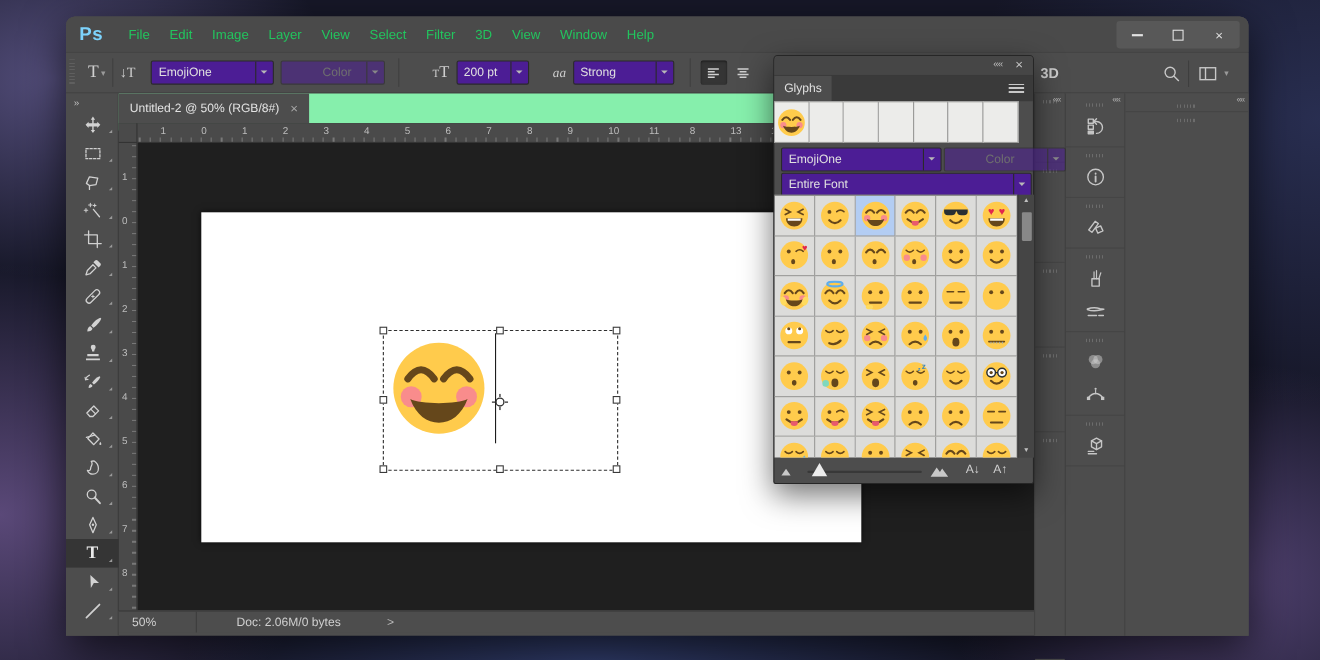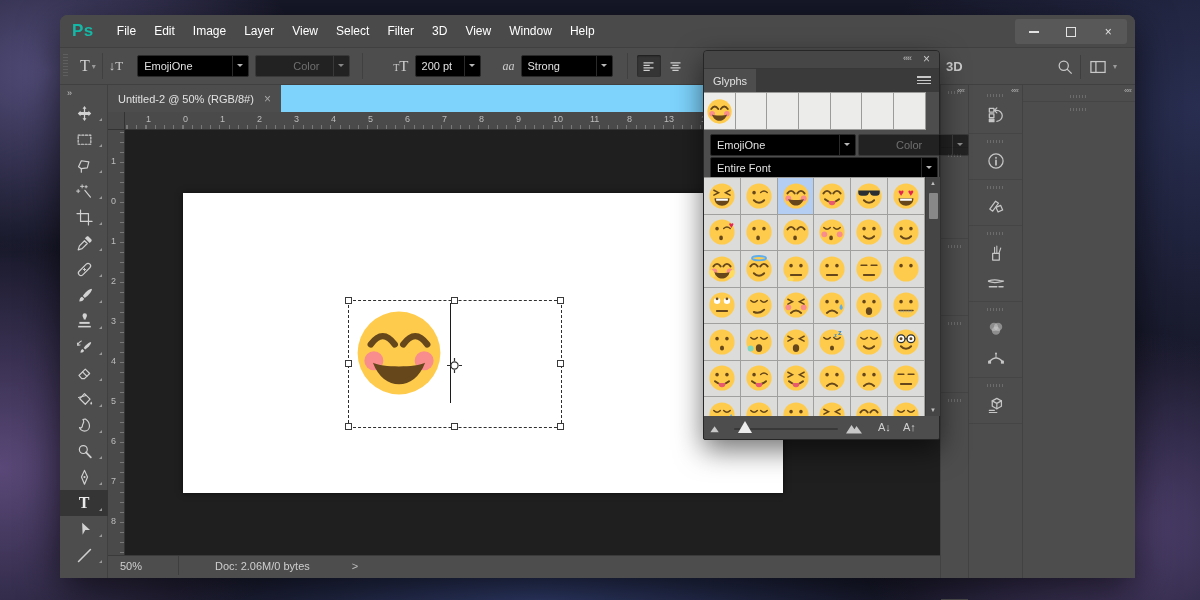--- a/index.html
+++ b/index.html
@@ -10,35 +10,35 @@
       radial-gradient(500px 380px at 0% 78%, rgba(145,112,185,.55), transparent 60%),
       radial-gradient(620px 420px at 45% 102%, rgba(70,92,165,.55), transparent 60%),
       radial-gradient(520px 420px at 100% 18%, rgba(58,68,120,.5), transparent 62%),
       radial-gradient(430px 330px at 93% 88%, rgba(132,102,175,.55), transparent 60%),
       #171829;}
   
   #ps-window{position:absolute;left:60px;top:15px;width:1075px;height:563px;
     background:#4d4d4d;border-radius:8px 8px 0 0;box-shadow:0 12px 40px rgba(0,0,0,.65);}
   #menubar{position:absolute;left:0;top:0;width:100%;height:33px;display:flex;align-items:center;
     background:#4a4a4a;border-radius:8px 8px 0 0;border-bottom:1px solid #404040;box-sizing:border-box;}
-  #ps-logo{margin-left:12px;font-size:17px;font-weight:bold;color:#14b8a6;letter-spacing:.5px;}
-  .menu-item{font-size:12px;color:#ffffff;padding:0 9px;cursor:default;}
+  #ps-logo{margin-left:12px;font-size:17px;font-weight:bold;color:#7dd3fc;letter-spacing:.5px;}
+  .menu-item{font-size:12px;color:#22c55e;padding:0 9px;cursor:default;}
   .menu-item:first-of-type{margin-left:14px;}
   #win-controls{position:absolute;right:8px;top:4px;width:112px;height:25px;background:#585858;
     border-radius:3px;display:flex;}
   .winbtn{flex:1;display:flex;align-items:center;justify-content:center;color:#e2e2e2;font-size:12px;}
   .winbtn .min{display:inline-block;width:10px;height:2px;background:#e2e2e2;}
   .winbtn .max{display:inline-block;width:8px;height:8px;border:1.5px solid #e2e2e2;}
   
   #optionsbar{position:absolute;left:0;top:33px;width:100%;height:37px;background:#4d4d4d;
     border-bottom:1px solid #404040;display:flex;align-items:center;box-sizing:border-box;}
   .ob-grip{width:5px;height:24px;margin-left:3px;background:repeating-linear-gradient(#5f5f5f 0 1px,transparent 1px 3px);}
   .ob-sep{width:1px;height:26px;background:#404040;margin:0 6px;}
   .ob-icon{font-family:"Liberation Serif",serif;color:#cfcfcf;font-size:15px;}
-  .dd{height:20px;background:#000000;border:1px solid #2a2a2a;border-radius:2px;display:flex;
+  .dd{height:20px;background:#4c1d95;border:1px solid #2a2a2a;border-radius:2px;display:flex;
     align-items:center;font-size:11px;color:#e0e0e0;}
   .dd .val{flex:1;padding:0 6px;white-space:nowrap;overflow:hidden;}
   .dd .chev{width:15px;height:100%;border-left:1px solid #2a2a2a;position:relative;}
   .dd .chev::after{content:"";position:absolute;left:4px;top:8px;border:3.5px solid transparent;border-top-color:#b8b8b8;}
   .dd.disabled{opacity:.55;padding-left:31px;}
   .dd.disabled .val{color:#8a8a8a;}
   .alignbtn{width:24px;height:22px;margin-left:3px;display:flex;align-items:center;justify-content:center;border-radius:2px;}
   .alignbtn.pressed{background:#353535;box-shadow:inset 0 1px 2px rgba(0,0,0,.5);}
   .alignbtn svg{width:15px;height:15px;stroke:#d0d0d0;stroke-width:2;}
   
@@ -50,21 +50,21 @@
   
   #toolbar{position:absolute;left:0;top:70px;width:48px;height:493px;background:#4d4d4d;border-right:1px solid #404040;box-sizing:border-box;}
   #tb-collapse{font-size:9px;color:#c2c2c2;padding:3px 0 2px 7px;letter-spacing:-1px;}
   .tool{position:relative;width:48px;height:26px;display:flex;align-items:center;justify-content:center;}
   .tool::after{content:"";position:absolute;right:6px;bottom:5px;border-left:3px solid transparent;border-bottom:3px solid #9a9a9a;}
   .tool.sel{background:#353535;}
   .typeT{font-family:"Liberation Serif",serif;font-size:16px;font-weight:bold;color:#eaeaea;}
   .tico{width:19px;height:19px;stroke:#d0d0d0;fill:none;stroke-width:1.5;stroke-linecap:round;stroke-linejoin:round;}
   
   #main{position:absolute;left:48px;top:70px;width:832px;height:493px;}
-  #tabbar{position:absolute;left:0;top:0;width:832px;height:34px;background:#7dd3fc;border-bottom:1px solid #313131;box-sizing:border-box;}
+  #tabbar{position:absolute;left:0;top:0;width:832px;height:34px;background:#86efac;border-bottom:1px solid #313131;box-sizing:border-box;}
   #doc-tab{position:absolute;left:0;top:0;height:27px;background:#4d4d4d;display:flex;align-items:center;
     padding:0 10px;font-size:11px;color:#e2e2e2;}
   #doc-tab .close{margin-left:10px;color:#a8a8a8;font-size:12px;}
   #canvas{position:absolute;left:0;top:27px;width:832px;height:443px;background:#1f1f1f;}
   #ruler-corner{position:absolute;left:0;top:0;width:17px;height:18px;background:#4a4a4a;border-right:1px solid #333;border-bottom:1px solid #333;box-sizing:border-box;}
   #hruler{position:absolute;left:17px;top:0;width:815px;height:18px;background:#4a4a4a;border-bottom:1px solid #333;box-sizing:border-box;
     background-image:repeating-linear-gradient(90deg,rgba(190,190,190,.4) 0 1px,transparent 1px 9.25px);
     background-size:100% 4px;background-position:2px bottom;background-repeat:repeat-x;}
   #vruler{position:absolute;left:0;top:18px;width:17px;height:425px;background:#4a4a4a;border-right:1px solid #333;box-sizing:border-box;
     background-image:repeating-linear-gradient(rgba(190,190,190,.4) 0 1px,transparent 1px 10px);

